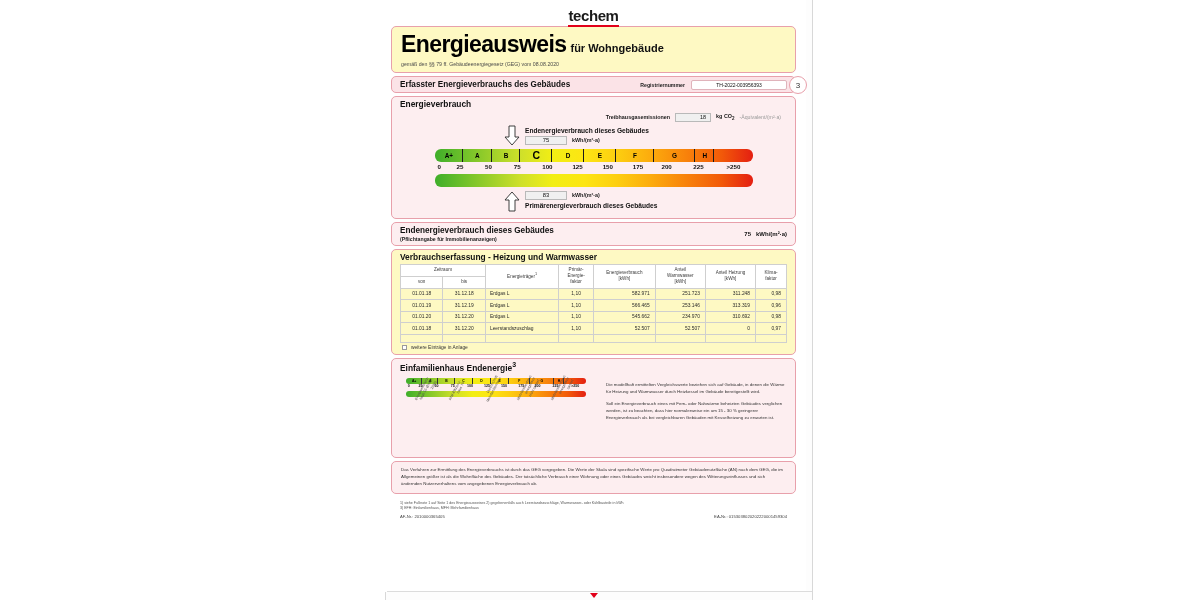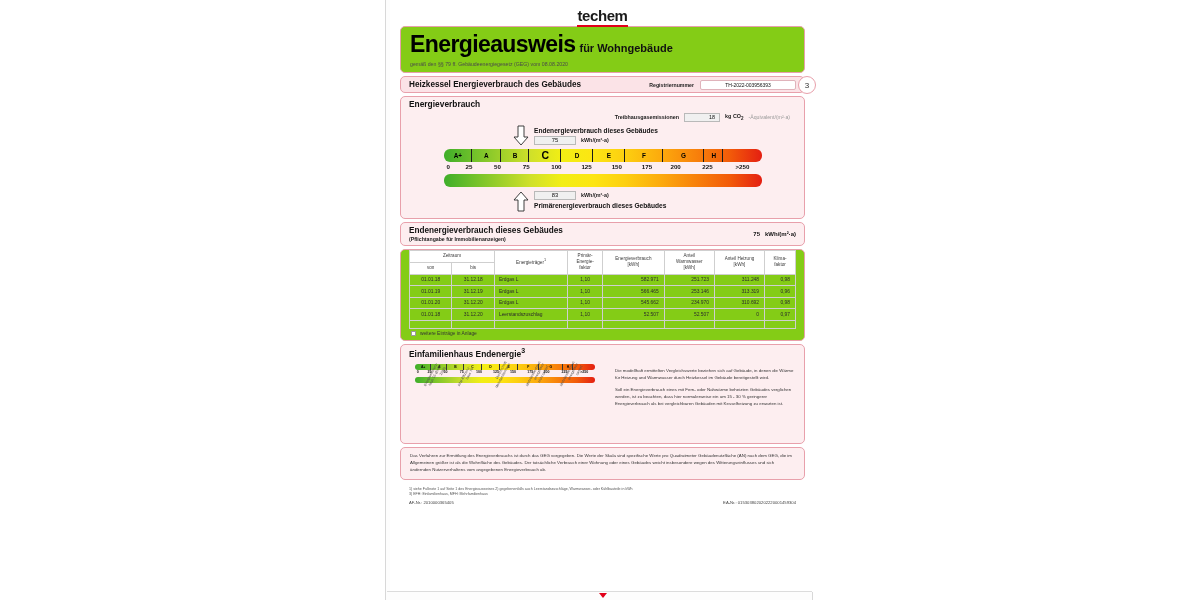--- a/index.html
+++ b/index.html
@@ -18,21 +18,21 @@
   
   .page-gutter-left, .page-gutter-right {
     position: absolute; top: 0; bottom: 0;
     background: #ffffff;
   }
   .page-gutter-left { left: 0; width: 386px; border-right: 1px solid #d8d8d8; }
   .page-gutter-right { right: 0; width: 388px; border-left: 1px solid #d8d8d8; }
 
   .sheet {
     position: absolute;
-    left: 390px; top: 0px;
+    left: 381px; top: 0px;
     width: 425px; height: 592px;
     background: #ffffff;
     padding: 4px 10px 0 10px;
   }
 
   
   .logo-wrap {
     text-align: center;
     height: 22px;
     padding-top: 3px;
@@ -55,21 +55,21 @@
     width: 0; height: 0;
     border-left: 4px solid transparent;
     border-right: 4px solid transparent;
     border-top: 5px solid #e2001a;
   }
 
   
   .box {
     border: 1px solid #e8a0ab;
     border-radius: 5px;
-    background: #84cc16;
+    background: #fef9c3;
     margin-bottom: 3px;
   }
   .box-pink { background: #fdeef0; }
   .bar {
     border: 1px solid #e8a0ab;
     border-radius: 5px;
     background: #fbe3e7;
   }
 
   
@@ -326,21 +326,21 @@
     </div>
 
     <div class="box title-box">
       <div class="title-line">
         <span class="title-main">Energieausweis</span><span class="title-sub">für Wohngebäude</span>
       </div>
       <div class="title-legal">gemäß den §§ 79 ff. Gebäudeenergiegesetz (GEG) vom 08.08.2020</div>
     </div>
 
     <div class="bar reg-row">
-      <span class="reg-title">Heizkessel Energieverbrauch des Gebäudes</span>
+      <span class="reg-title">Erfasster Energieverbrauchs des Gebäudes</span>
       <span class="reg-label">Registriernummer</span>
       <span class="reg-value-field">TH-2022-003956393</span>
       <span class="page-badge">3</span>
     </div>
 
     <div class="box box-pink ev-panel">
       <div class="sec-head">Energieverbrauch</div>
 
       <div class="ghg-row">
         <span class="ghg-label">Treibhausgasemissionen</span>
@@ -422,20 +422,21 @@
         <div class="mand-title">Endenergieverbrauch dieses Gebäudes</div>
         <div class="mand-sub">(Pflichtangabe für Immobilienanzeigen)</div>
       </span>
       <span class="mand-right">
         <span class="mand-val">75</span>
         <span class="mand-val">kWh/(m²·a)</span>
       </span>
     </div>
 
     <div class="box">
+      <div class="sec-head">Verbrauchserfassung - Heizung und Warmwasser</div>
       <div class="tbl-wrap">
         <table class="tbl">
           <colgroup>
             <col style="width:11%">
               <col style="width:11%">
               <col style="width:19%">
             <col style="width:9%">
               <col style="width:16%">
               <col style="width:13%">
             <col style="width:13%">

